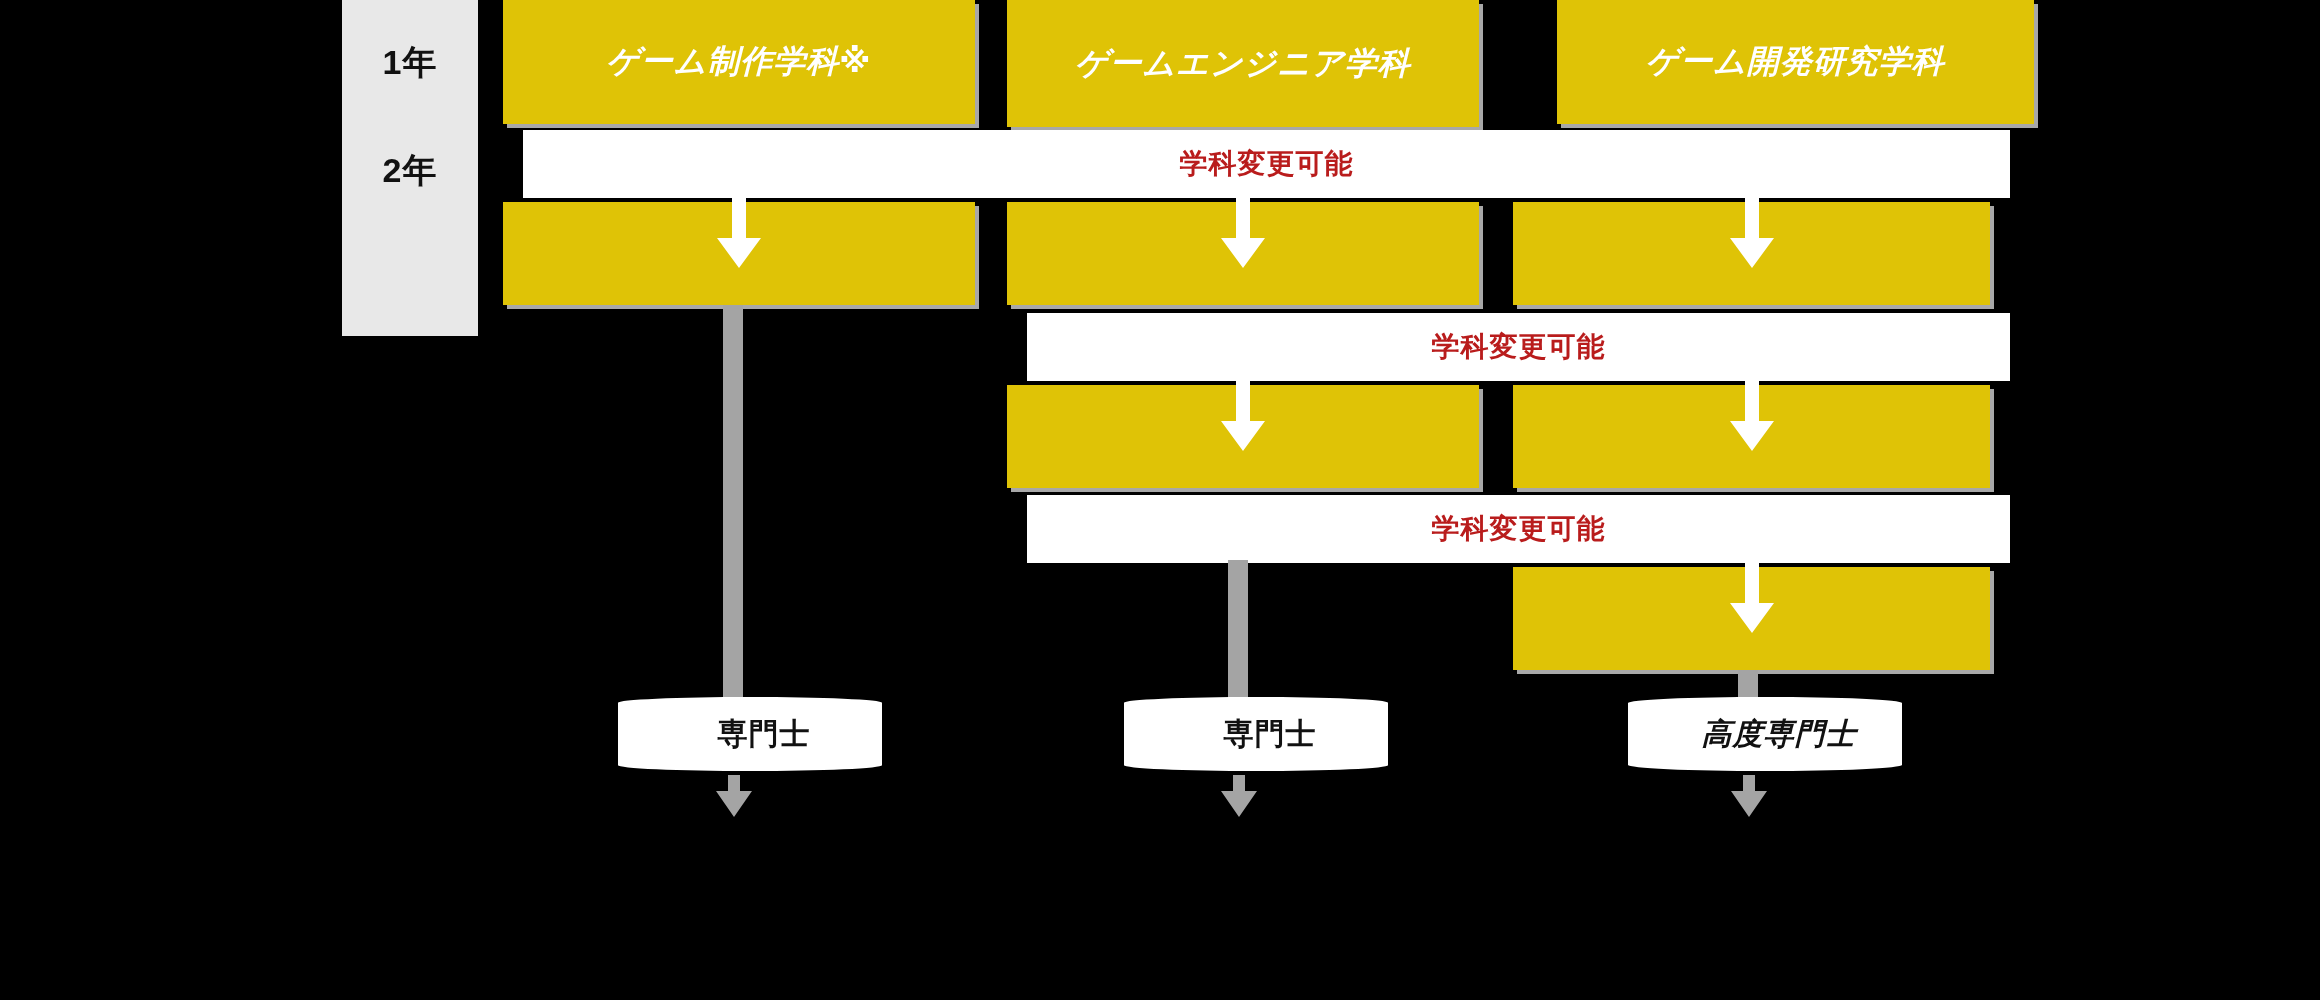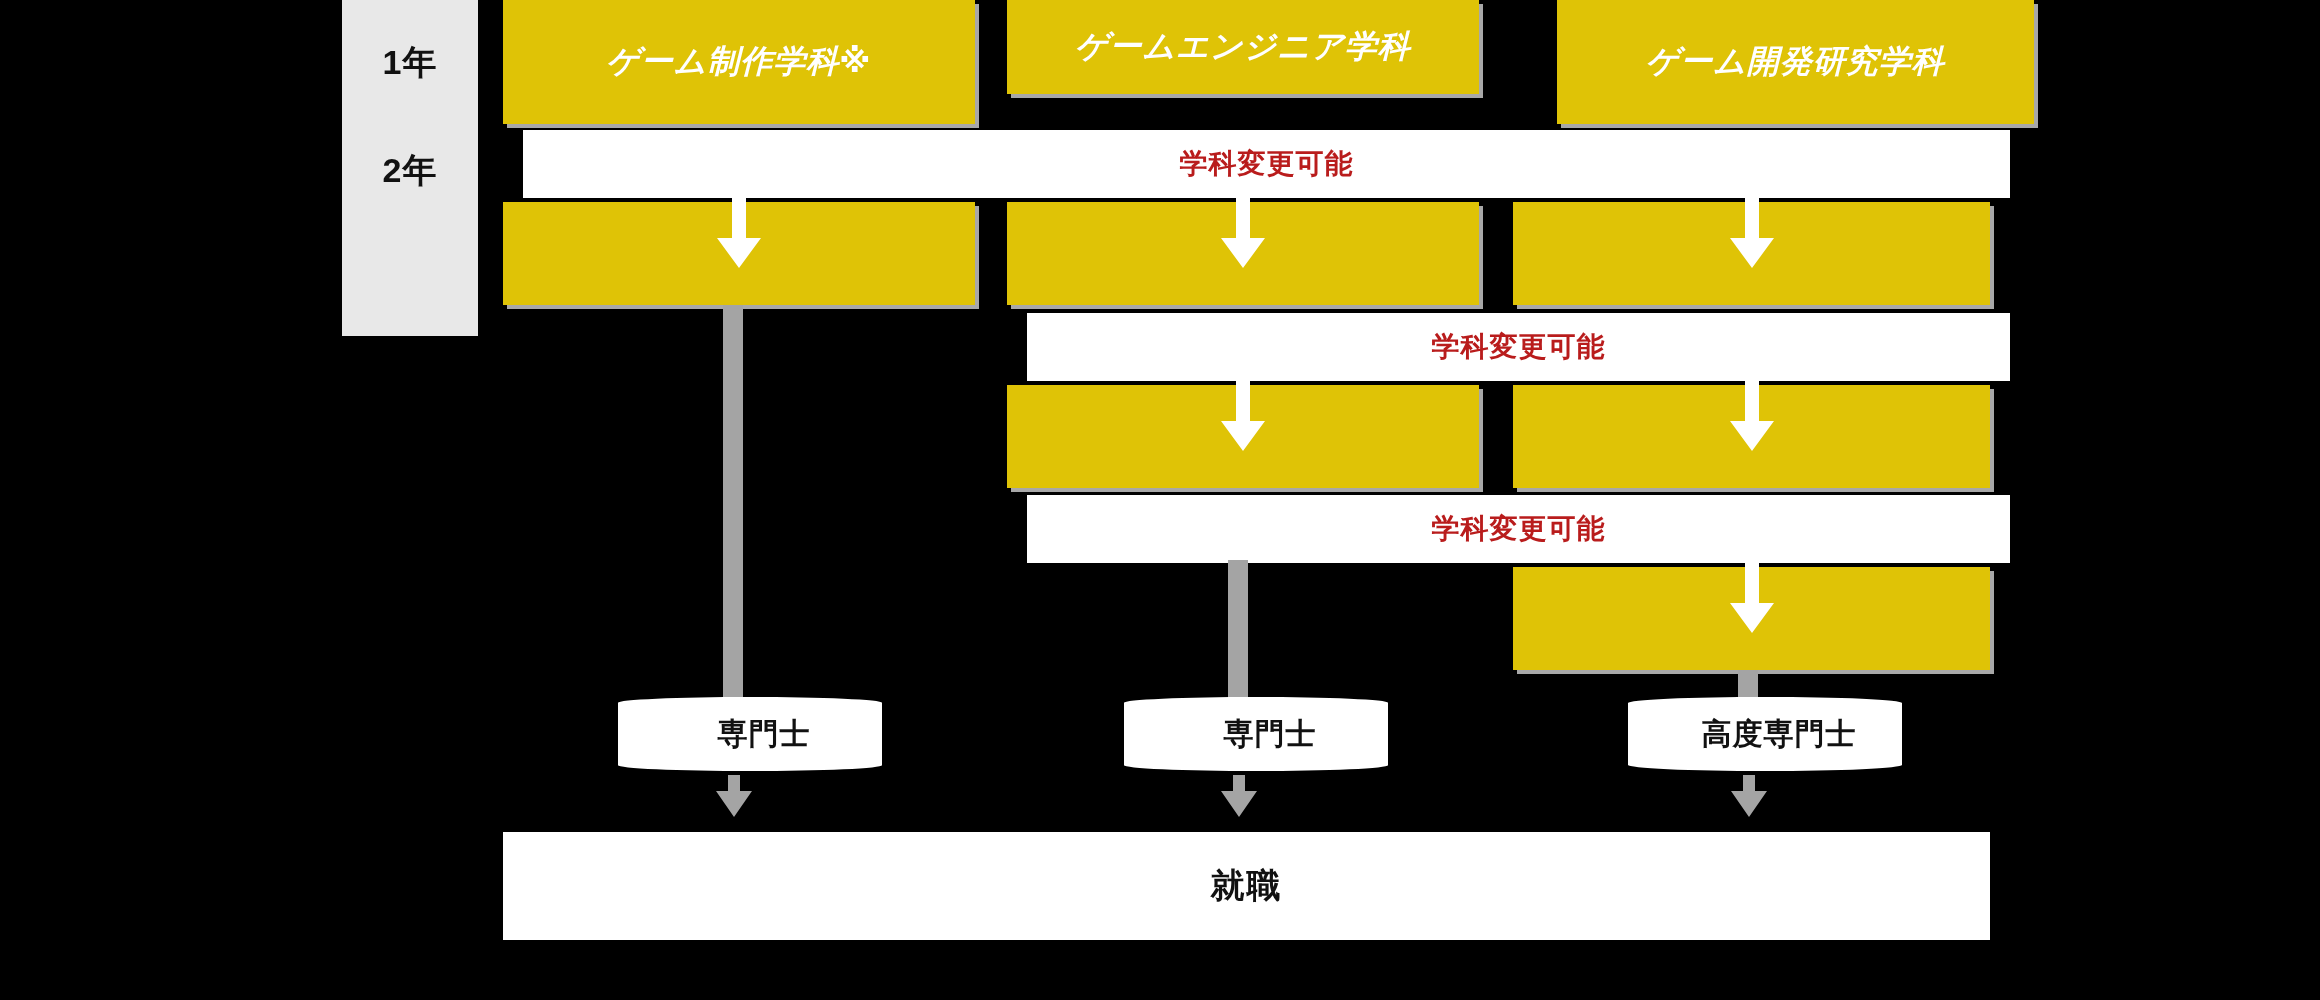--- a/index.html
+++ b/index.html
@@ -75,21 +75,21 @@
 
 <div class="stage">
 
   <div class="year-rail" id="year-block-a">
     <div class="yr" style="top:40px;">1年</div>
     <div class="yr" style="top:148px;">2年</div>
   </div>
 
   <div class="cell head" style="left:503px;top:0px;width:472px;height:124px;">ゲーム制作学科※</div>
 
-  <div class="cell head" style="left:1007px;top:0px;width:472px;height:94px;">ゲームエンジニア学科</div>
+  <div class="cell head" style="left:1007px;top:0px;width:472px;height:127px;">ゲームエンジニア学科</div>
 
   <div class="cell head" style="left:1557px;top:0px;width:477px;height:124px;">ゲーム開発研究学科</div>
 
   <div class="band" style="left:503px;top:130px;width:1487px;height:68px;">学科変更可能</div>
 
   <div class="cell" style="left:503px;top:202px;width:472px;height:103px;">
     <div class="arrow-wrap">
       <svg class="arrow-dn" style="top:-8px;" width="56" height="78" viewBox="0 0 56 78">
         <path d="M21 0 H35 V44 H50 L28 74 L6 44 H21 Z" fill="#ffffff"></path>
       </svg>
@@ -141,33 +141,32 @@
   </div>
 
   <div class="gline" style="left:723px;top:305px;height:395px;"></div>
   <div class="gline" style="left:1228px;top:560px;height:140px;"></div>
   <div class="gline" style="left:1738px;top:670px;height:30px;"></div>
 
   <div class="badge" style="left:618px;top:697px;width:236px;">専門士</div>
 
   <div class="badge" style="left:1124px;top:697px;width:236px;">専門士</div>
 
-  <div class="badge" style="left:1628px;top:697px;width:246px;">高度専門士</div>
+  <div class="badge" style="left:1628px;top:697px;width:246px;font-style:italic;">高度専門士</div>
 
   <div class="garrow" style="left:712px;top:775px;">
     <svg width="44" height="46" viewBox="0 0 44 46">
       <path d="M16 0 H28 V16 H40 L22 42 L4 16 H16 Z" fill="#A4A4A4"></path>
     </svg>
   </div>
   <div class="garrow" style="left:1217px;top:775px;">
     <svg width="44" height="46" viewBox="0 0 44 46">
       <path d="M16 0 H28 V16 H40 L22 42 L4 16 H16 Z" fill="#A4A4A4"></path>
     </svg>
   </div>
   <div class="garrow" style="left:1727px;top:775px;">
     <svg width="44" height="46" viewBox="0 0 44 46">
       <path d="M16 0 H28 V16 H40 L22 42 L4 16 H16 Z" fill="#A4A4A4"></path>
     </svg>
   </div>
 
-  <div class="endbar" style="left:503px;top:832px;width:1487px;height:108px;">就職</div>
 
 </div>
 
 </body></html>

